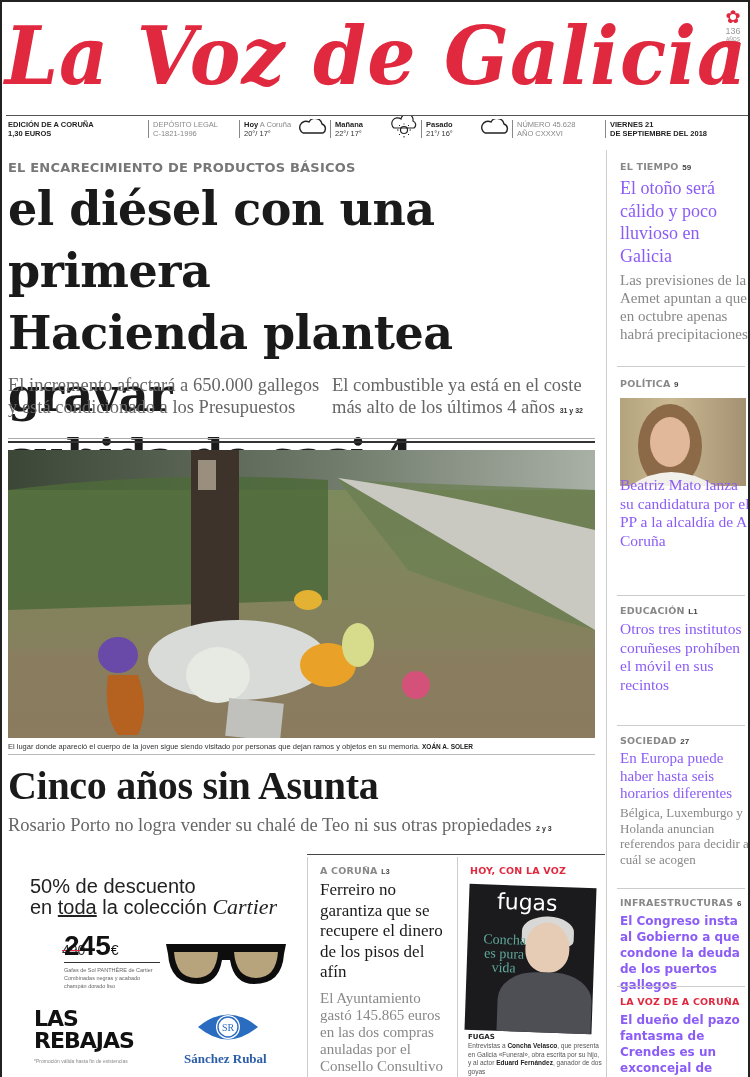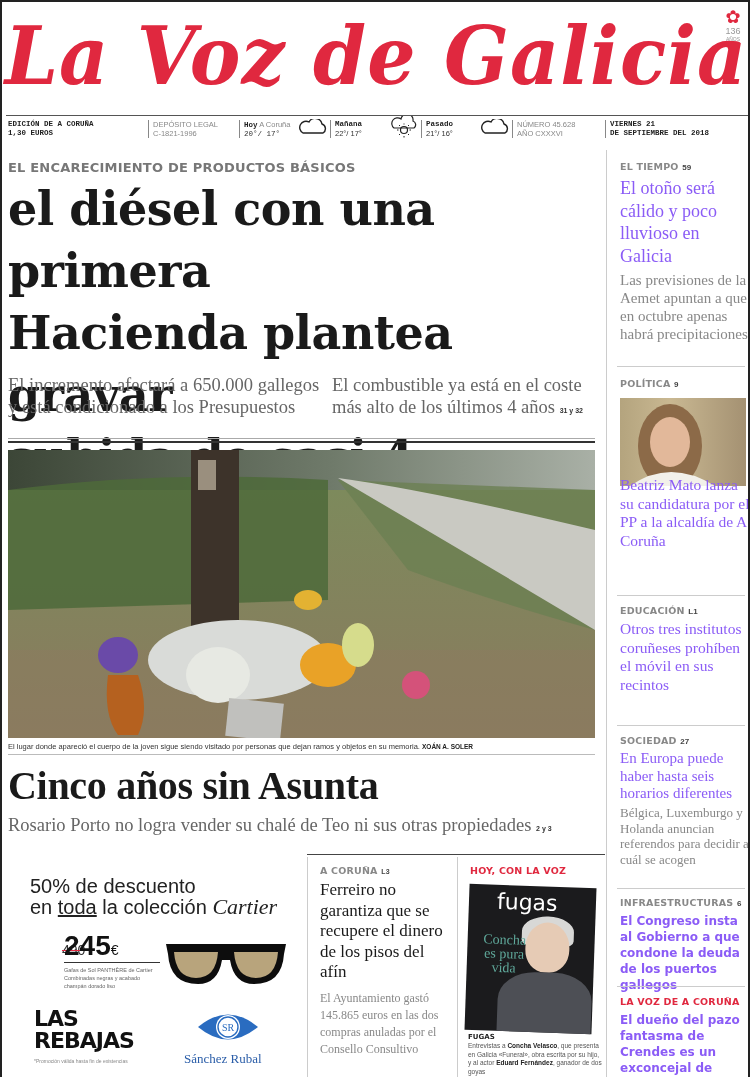--- a/index.html
+++ b/index.html
@@ -12,21 +12,21 @@
     font-family: "DejaVu Serif", serif; font-weight: bold; font-style: italic; font-size: 76px; color: #e0283f; letter-spacing: 1px; white-space: nowrap; transform: scaleY(1.05); }
   .anniv { position: absolute; left: 718px; top: 6px; width: 26px; text-align: center; }
   .anniv .flower { font-size: 18px; color: #e0283f; line-height: 18px; }
   .anniv .num { font-family: "Liberation Sans", sans-serif; font-size: 9px; color: #999; line-height: 10px; }
   .anniv .yrs { font-family: "Liberation Sans", sans-serif; font-size: 5px; color: #999; line-height: 6px; }
 
   
   .infobar { position: absolute; left: 4px; top: 113px; width: 742px; height: 28px; border-top: 1px solid #555; display: flex; font-family: "Liberation Sans", sans-serif; font-size: 7.5px; line-height: 9px; }
   .info-cell { padding: 4px 0 0 2px; }
   .info-sep { border-left: 1px solid #888; height: 18px; margin-top: 4px; }
-  .bold { font-weight: bold; color: #222; font-family: Liberation Mono, monospace; }
+  .bold { font-weight: bold; color: #222; }
   .light { color: #888; }
   .wicon { width: 34px; height: 22px; display: flex; align-items: center; justify-content: center; }
 
   
   .kicker { position: absolute; left: 6px; top: 158px; font-family: "DejaVu Sans", sans-serif; font-weight: bold; font-size: 13px; color: #777; letter-spacing: 0.2px; }
   .headline { position: absolute; left: 6px; top: 176px; width: 595px; font-family: "DejaVu Serif", serif; font-size: 46px; line-height: 62px; color: #1a1a1a; letter-spacing: -0.5px; }
   .sub { position: absolute; top: 372px; font-family: "Liberation Serif", serif; font-size: 18.5px; line-height: 22px; color: #666; }
   .sub1 { left: 6px; width: 320px; }
   .sub2 { left: 330px; width: 270px; }
   .pg { font-family: "Liberation Sans", sans-serif; font-weight: bold; font-size: 7px; color: #333; }
@@ -51,31 +51,31 @@
   .ad-l2 .cartier { font-family: "Liberation Serif", serif; font-style: italic; font-size: 22px; }
   .old-price { position: absolute; left: 16px; top: 84px; font-size: 14px; color: #333; text-decoration: line-through; text-decoration-color: #e0283f; margin-left: 40px; }
   .new-price { position: absolute; left: 58px; top: 72px; font-size: 28px; font-weight: bold; color: #111; }
   .new-price .eur { font-size: 14px; font-weight: normal; }
   .price-line { position: absolute; left: 58px; top: 104px; width: 96px; border-top: 1px solid #333; }
   .ad-desc { position: absolute; left: 58px; top: 108px; width: 100px; font-size: 5.5px; color: #666; line-height: 8px; }
   .glasses { position: absolute; left: 158px; top: 80px; width: 124px; height: 50px; }
   .rebajas { position: absolute; left: 28px; top: 150px; font-family: "DejaVu Sans", sans-serif; font-weight: bold; font-size: 22px; line-height: 22px; color: #111; letter-spacing: -1px; }
   .promo { position: absolute; left: 28px; top: 200px; font-size: 5px; color: #888; }
   .sr-eye { position: absolute; left: 190px; top: 150px; width: 64px; height: 38px; }
-  .sr-name { position: absolute; left: 178px; top: 193px; font-family: "Liberation Serif", serif; font-weight: normal; font-size: 13px; color: #2a5da8; }
+  .sr-name { position: absolute; left: 178px; top: 193px; font-family: "Liberation Serif", serif; font-weight: bold; font-size: 13px; color: #2a5da8; }
 
   .vsep { position: absolute; border-left: 1px solid #ccc; }
 
   
   .colk { font-family: "DejaVu Sans", sans-serif; font-weight: bold; font-size: 9.5px; color: #888; letter-spacing: 0.2px; }
   .colk .pg { color: #444; }
   .red { color: #e0283f !important; }
   .acor { position: absolute; left: 318px; top: 863px; }
   .acor-h { position: absolute; left: 318px; top: 878px; width: 130px; font-family: "Liberation Serif", serif; font-size: 17px; line-height: 20.5px; color: #1a1a1a; }
-  .acor-s { position: absolute; left: 318px; top: 988px; width: 132px; font-family: "Liberation Serif", serif; font-size: 12px; line-height: 17px; color: #888; }
+  .acor-s { position: absolute; left: 318px; top: 988px; width: 132px; font-family: "Liberation Serif", serif; font-size: 15px; line-height: 17px; color: #888; }
 
   .hoy { position: absolute; left: 468px; top: 863px; }
   .mag { position: absolute; left: 465px; top: 884px; width: 127px; height: 146px; background: #1b1b1d; transform: rotate(2deg); overflow: hidden; }
   .mag .ttl { position: absolute; left: 28px; top: 4px; font-family: "DejaVu Sans", sans-serif; font-size: 22px; color: #fff; }
   .mag .tag { position: absolute; left: 12px; top: 48px; font-family: "Liberation Serif", serif; font-size: 14px; line-height: 14px; color: #5fa89a; text-align: center; width: 50px; }
   .mag .face { position: absolute; left: 58px; top: 36px; width: 44px; height: 50px; border-radius: 50% 50% 45% 45%; background: #e6cbb5; }
   .mag .hair { position: absolute; left: 54px; top: 30px; width: 52px; height: 30px; border-radius: 50% 50% 20% 20%; background: #d8d8d6; }
   .mag .body { position: absolute; left: 32px; top: 86px; width: 94px; height: 70px; border-radius: 40% 40% 0 0; background: #4d4f55; }
   .fugas-k { position: absolute; left: 466px; top: 1031px; font-family: "DejaVu Sans", sans-serif; font-weight: bold; font-size: 7px; color: #222; }
   .fugas-t { position: absolute; left: 466px; top: 1040px; width: 136px; font-family: "Liberation Sans", sans-serif; font-size: 6.5px; line-height: 8.5px; color: #555; }

